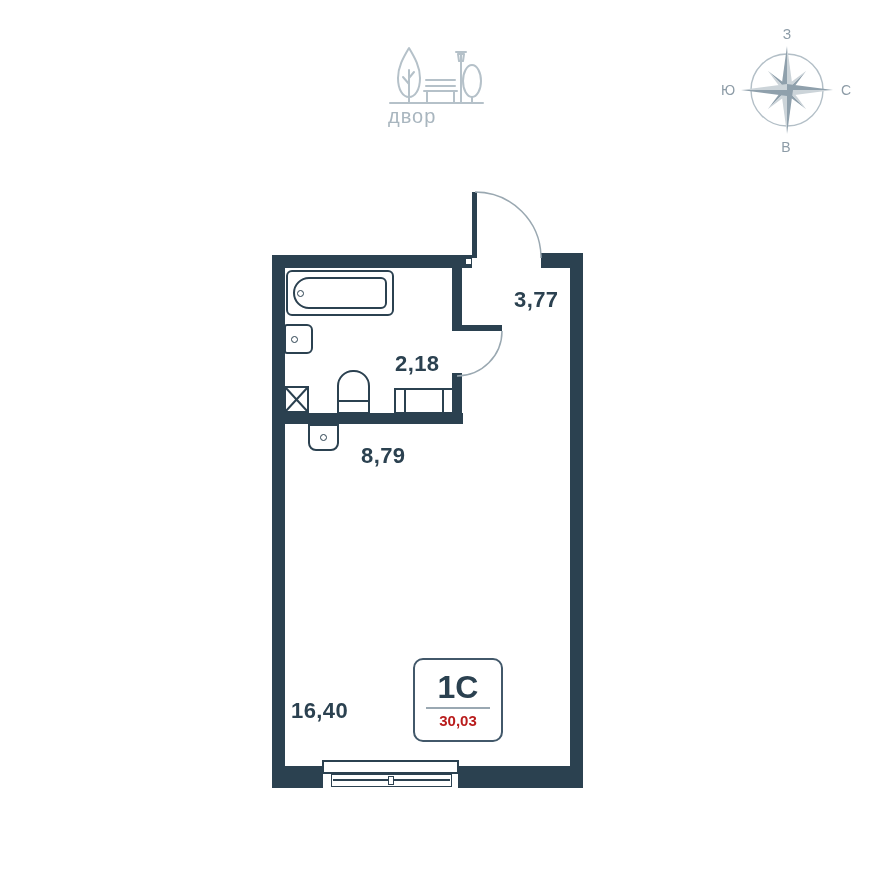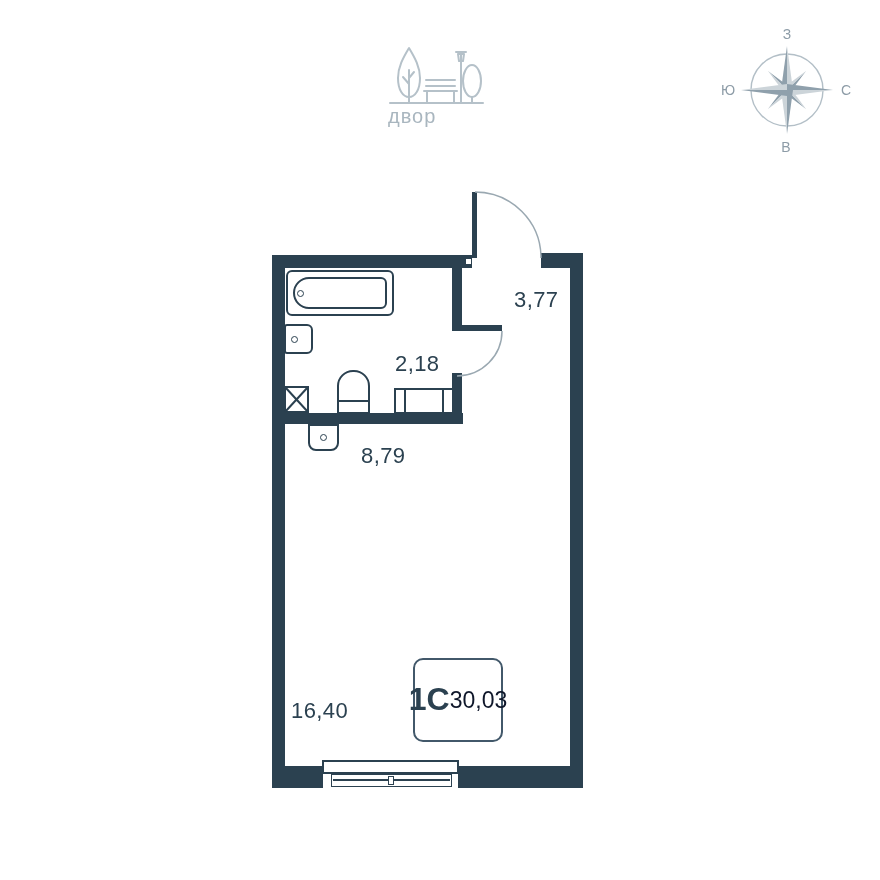--- a/index.html
+++ b/index.html
@@ -4,27 +4,27 @@
 <style>
   html,body{margin:0;padding:0;background:#ffffff;}
   .canvas{position:relative;width:880px;height:880px;background:#ffffff;overflow:hidden;
           font-family:"Liberation Sans", sans-serif;}
   .wall{position:absolute;background:#2b4150;}
   .notch{position:absolute;background:#ffffff;}
   .fixture{position:absolute;border:2px solid #2b4150;background:#ffffff;box-sizing:border-box;}
   .dot{position:absolute;width:7px;height:7px;border:1.5px solid #2b4150;border-radius:50%;box-sizing:border-box;background:#fff;}
   .hline{position:absolute;background:#2b4150;}
   .vline{position:absolute;background:#2b4150;}
-  .area-label{position:absolute;color:#2b4150;font-size:22px;font-weight:400;letter-spacing:0.4px;white-space:nowrap;text-align:right;}
+  .area-label{position:absolute;color:#2b4150;font-size:22px;font-weight:700;letter-spacing:0.4px;white-space:nowrap;text-align:right;}
   .stamp{position:absolute;left:413px;top:658px;width:90px;height:84px;border:2px solid #42586a;
-         border-radius:10px;box-sizing:border-box;display:flex;flex-direction:row;
+         border-radius:10px;box-sizing:border-box;display:flex;flex-direction:column;
          align-items:center;justify-content:center;background:#fff;}
   .stamp-type{font-size:32px;font-weight:600;color:#2b4150;line-height:1.05;}
   .stamp-divider{width:64px;height:2px;background:#9aa8b2;margin:3px 0 4px 0;}
-  .stamp-area{font-size:23px;font-weight:400;color:#0f172a;line-height:1.05;}
+  .stamp-area{font-size:15px;font-weight:700;color:#b91c1c;line-height:1.05;}
   .courtyard-label{position:absolute;left:388px;top:105px;width:97px;text-align:left;
                    font-size:20px;color:#a9b6bf;letter-spacing:1px;}
   svg{position:absolute;overflow:visible;}
 </style>
 </head>
 <body>
 
 <div class="canvas">
 
   <svg style="left:388px;top:40px;" width="97" height="66" viewBox="0 0 97 66">

